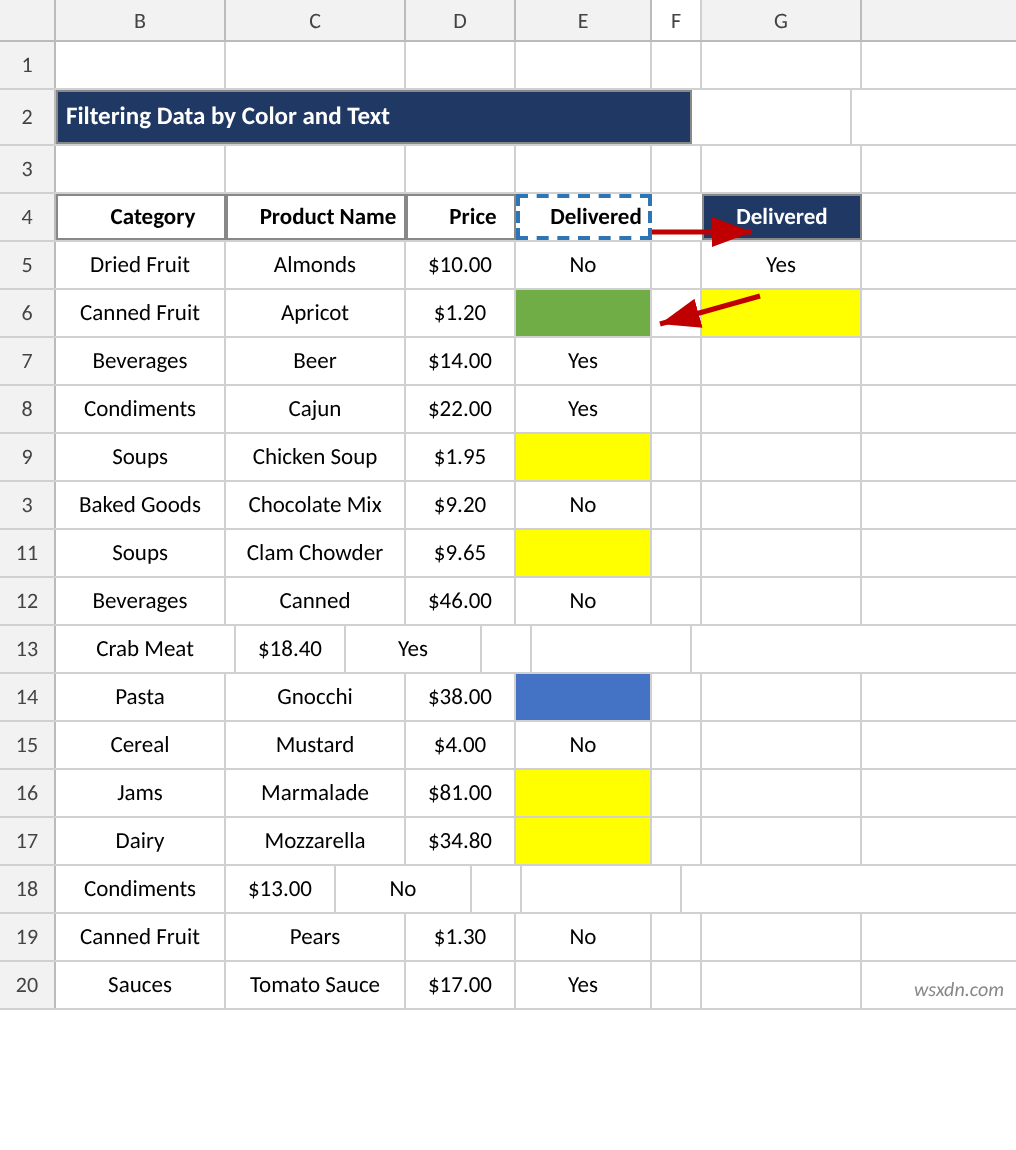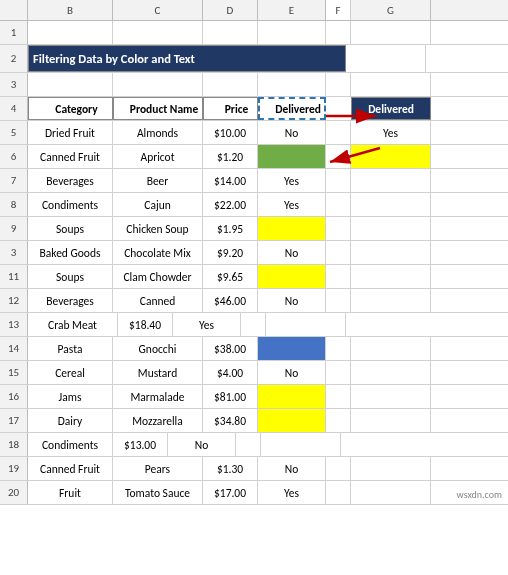--- a/index.html
+++ b/index.html
@@ -114,20 +114,21 @@
       border: 1px solid #888;
     }
 
     
     .watermark {
       position: absolute;
       bottom: 4px;
       right: 6px;
       font-size: 10px;
       color: #888;
+      font-style: italic;
     }
 
     .spreadsheet-wrapper {
       position: relative;
       display: flex;
       flex-direction: column;
     }
 
     
     .arrows-overlay {
@@ -338,21 +339,21 @@
       <div class="cell col-b cell-center">Canned Fruit</div>
       <div class="cell col-c cell-center">Pears</div>
       <div class="cell col-d cell-center">$1.30</div>
       <div class="cell col-e cell-center">No</div>
       <div class="cell col-f"></div>
       <div class="cell col-g"></div>
     </div>
 
     <div class="grid-row">
       <div class="row-num">20</div>
-      <div class="cell col-b cell-center">Fruit</div>
+      <div class="cell col-b cell-center">Sauces</div>
       <div class="cell col-c cell-center">Tomato Sauce</div>
       <div class="cell col-d cell-center">$17.00</div>
       <div class="cell col-e cell-center">Yes</div>
       <div class="cell col-f"></div>
       <div class="cell col-g"></div>
     </div>
 
   </div>
 
   <svg class="arrows-overlay" xmlns="http://www.w3.org/2000/svg">

